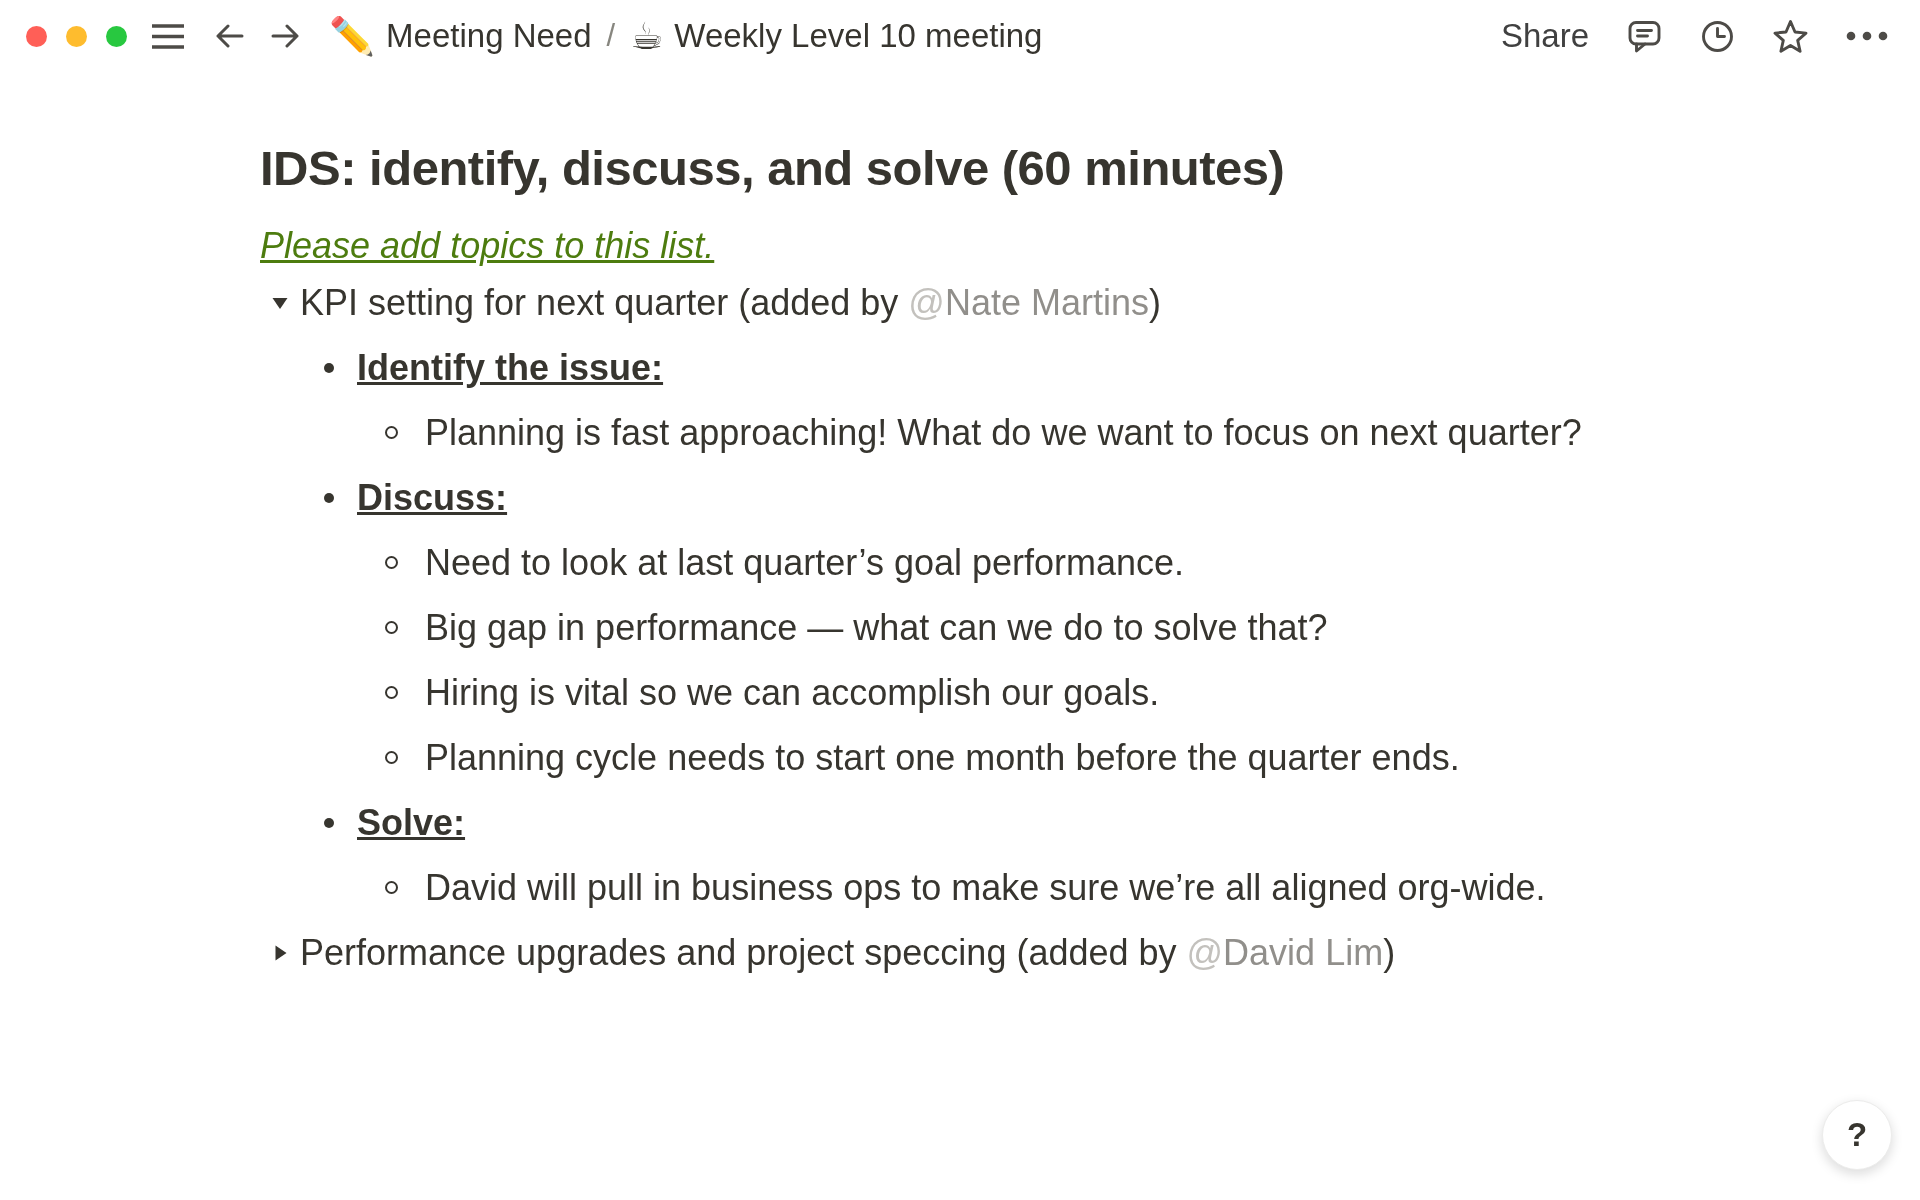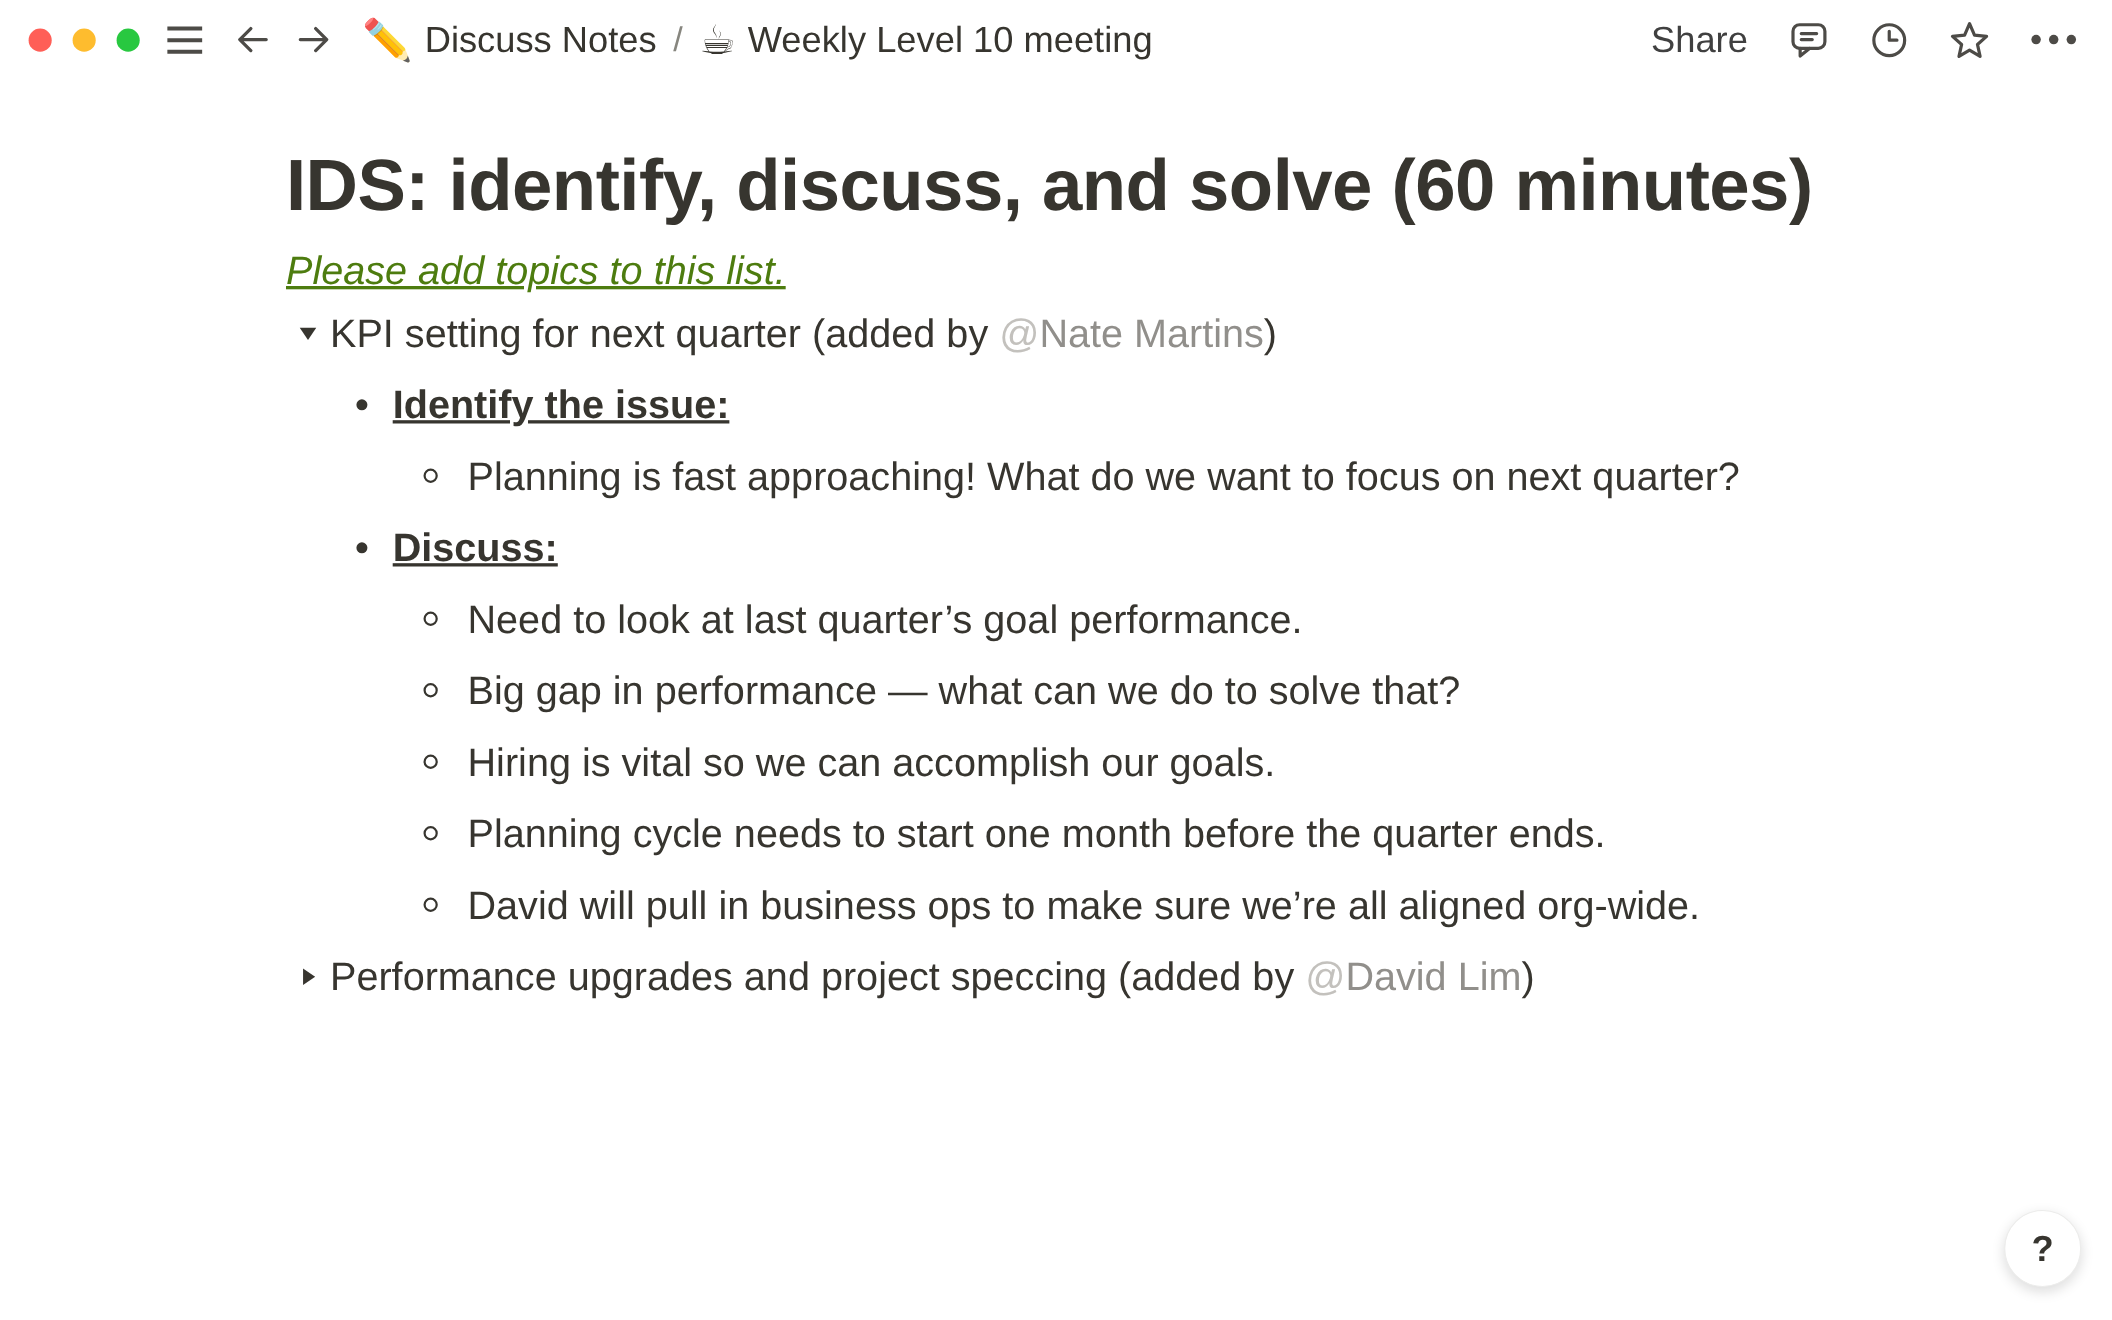--- a/index.html
+++ b/index.html
@@ -42,21 +42,21 @@
   .topbar-right { margin-left:auto; display:flex; align-items:center; gap:37px; }
   .share-btn { background:none; border:none; padding:0; font-size:33px; color:#404040; cursor:pointer; font-family:inherit; }
 
   
   .content {
     width:1400px; margin:0 auto;
     padding-top:56px;
     font-size:36px; line-height:48px;
   }
   .page-title {
-    font-size:66px; line-height:80px; font-weight:700;
+    font-size:49px; line-height:80px; font-weight:700;
     letter-spacing:-0.5px; margin:0 0 14px 0; color:#37352f;
   }
   .subtitle {
     margin:0; font-style:italic; color:#4d7c0f;
     line-height:48px;
     text-decoration:underline;
   }
 
   .row { display:flex; align-items:flex-start; padding:8.5px 0; }
   .txt { line-height:48px; min-width:0; white-space:pre-wrap; }
@@ -113,21 +113,21 @@
     <button class="tb-btn">
       <svg width="28" height="26" viewBox="0 0 28 26" fill="none" stroke="currentColor" stroke-width="3" stroke-linecap="round" stroke-linejoin="round">
         <path d="M16 3 L26 13 L16 23 M26 13 H2"></path>
       </svg>
     </button>
   </div>
 
   <nav class="breadcrumb">
     <button class="crumb">
       <span class="crumb-emoji">✏️</span>
-      <span>Discuss Notes</span>
+      <span>Meeting Need</span>
     </button>
     <span class="sep">/</span>
     <button class="crumb">
       <span class="crumb-emoji">☕</span>
       <span>Weekly Level 10 meeting</span>
     </button>
   </nav>
 
   <div class="topbar-right">
     <button class="share-btn">Share</button>
@@ -219,20 +219,26 @@
         <div class="txt">Hiring is vital so we can accomplish our goals.</div>
       </div>
       <div class="row">
         <button class="marker circle-m">
             <span class="circle"></span>
           </button>
         <div class="txt">Planning cycle needs to start one month before the quarter ends.</div>
       </div>
     </div>
 
+    <div class="row">
+      <button class="marker bullet-m">
+          <span class="dot"></span>
+        </button>
+      <div class="txt bold">Solve:</div>
+    </div>
     <div class="children-2">
       <div class="row">
         <button class="marker circle-m">
             <span class="circle"></span>
           </button>
         <div class="txt">David will pull in business ops to make sure we’re all aligned org-wide.</div>
       </div>
     </div>
   </div>
 

